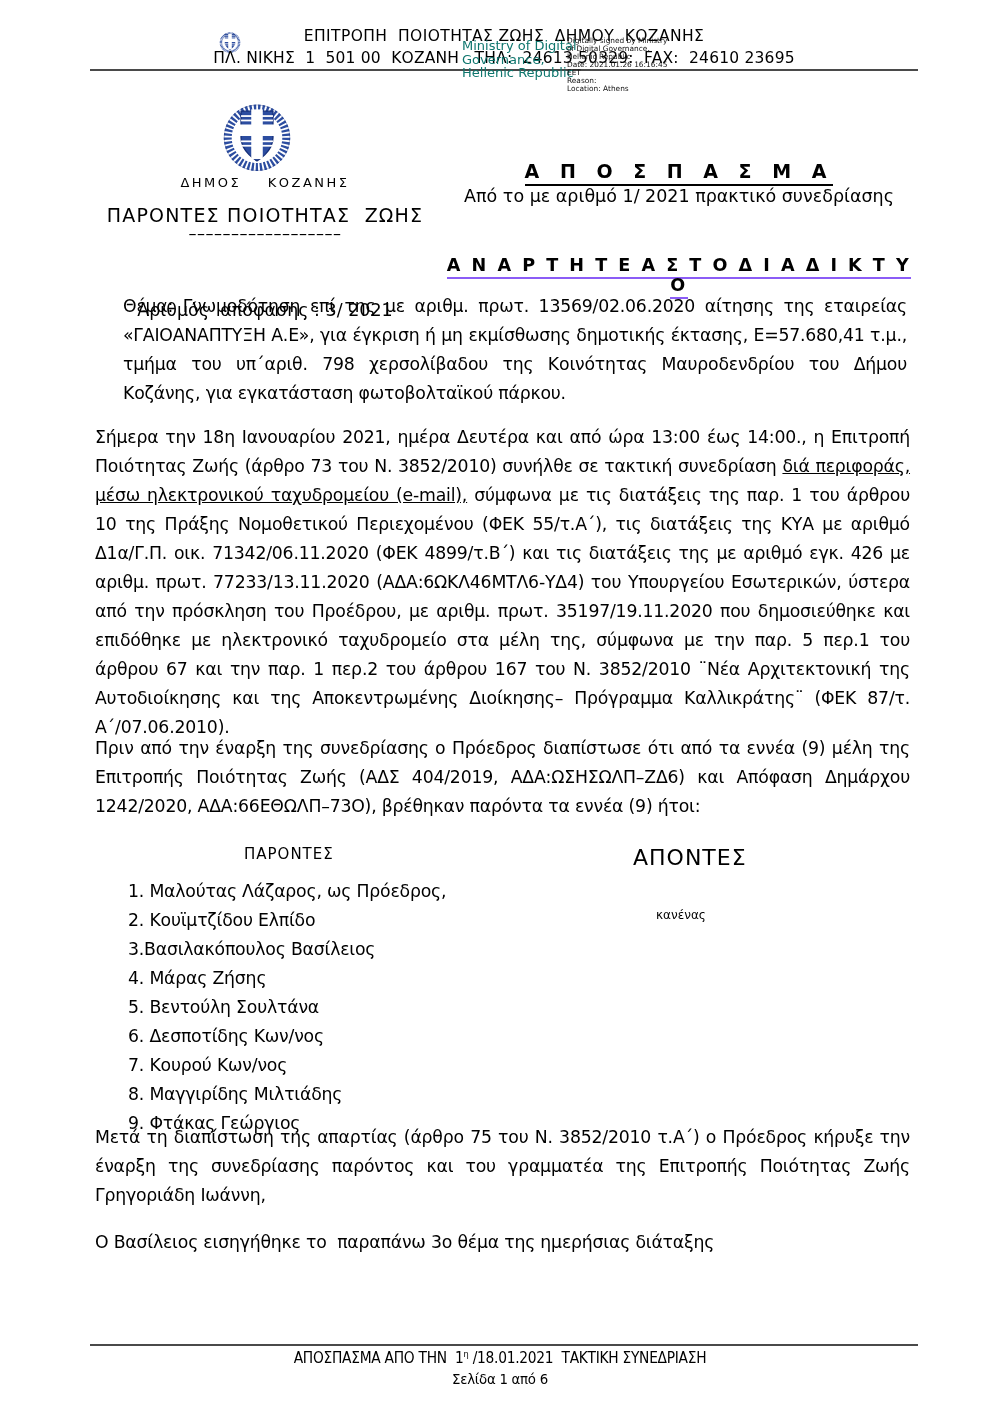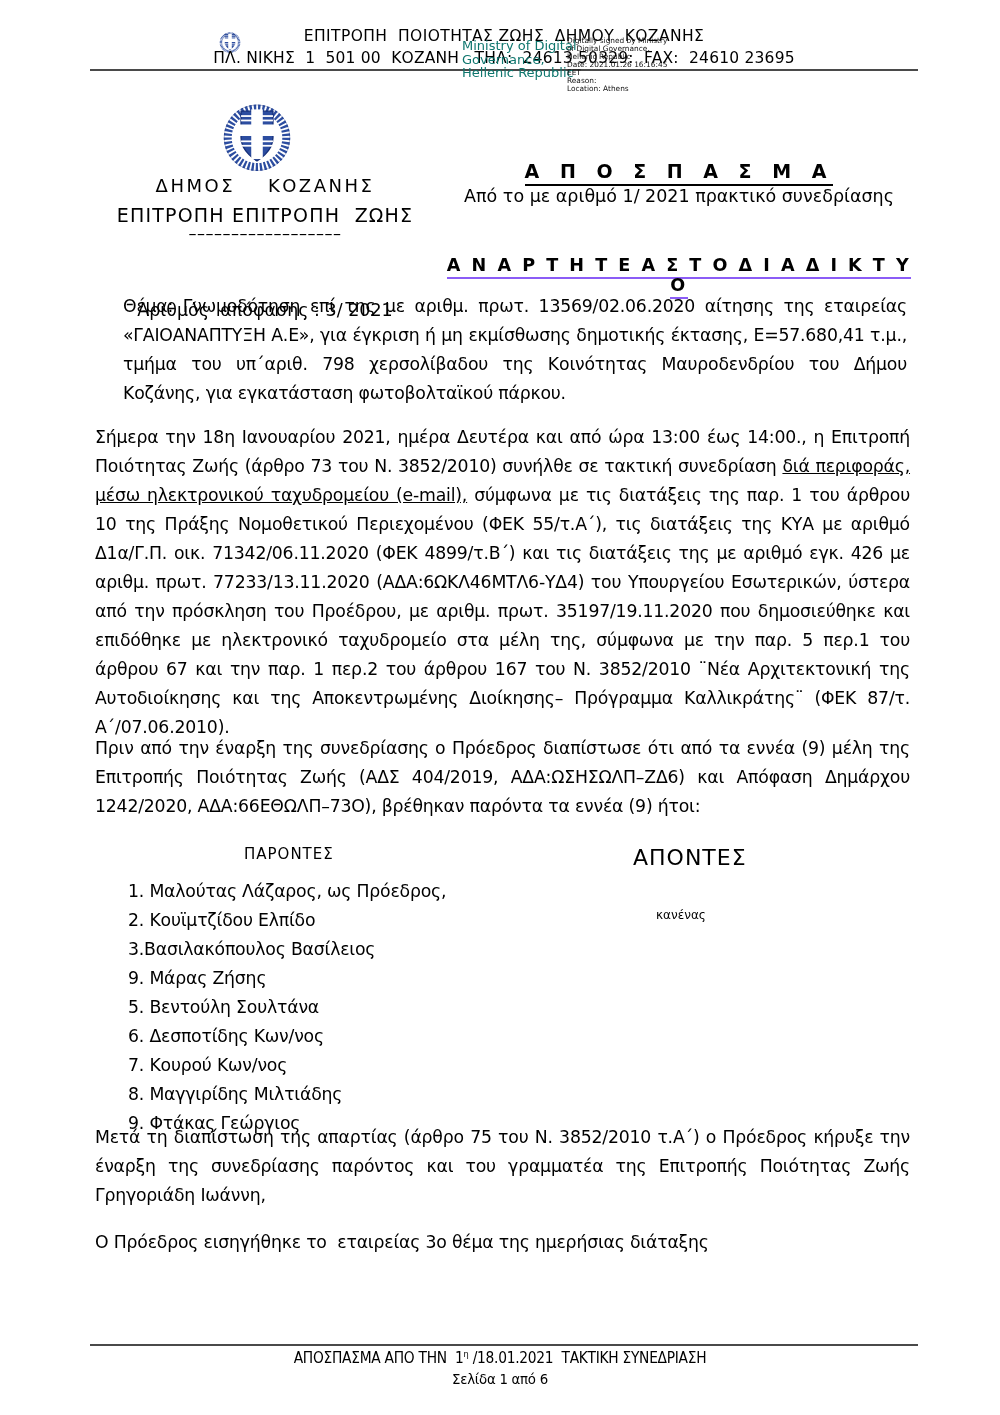--- a/index.html
+++ b/index.html
@@ -14,21 +14,21 @@
   p{margin:0;}
   ul{margin:0;padding:0;list-style:none;}
 
   
   .hdr-line1{left:90px;top:27px;width:828px;font-size:15.5px;letter-spacing:.4px;}
   .hdr-line2{left:90px;top:49px;width:828px;font-size:15.5px;letter-spacing:.2px;}
   .rule-top{left:90px;top:69px;width:828px;height:2px;background:#4a4a4a;}
   .sig-name{left:462px;top:39px;font-size:13px;line-height:13.5px;color:#0f766e;}
   .sig-detail{left:567px;top:37px;font-size:7.4px;line-height:8px;color:#111;}
   .emblem-big{left:221px;top:97px;}
-  .org1{left:105px;top:175px;width:320px;font-size:18px;letter-spacing:2.5px;}
+  .org1{left:105px;top:175px;width:320px;font-size:13px;letter-spacing:2.5px;}
   .org2{left:105px;top:204px;width:320px;font-size:19px;letter-spacing:1.2px;}
   .lh-divider{left:105px;top:224px;width:320px;font-size:16px;letter-spacing:.5px;}
   .decision{left:105px;top:256px;width:320px;font-size:17.5px;margin-top:44px;}
 
   
   .apospasma{left:440px;top:136px;width:478px;font-size:19px;font-weight:bold;letter-spacing:7px;margin-top:24px;}
   .apospasma span{border-bottom:2px solid #000;padding-bottom:2px;}
   .subtitle{left:440px;top:186px;width:478px;font-size:17.5px;}
   .anartitea{left:440px;top:255px;width:478px;font-size:17.6px;font-weight:bold;letter-spacing:2.5px;}
   .anartitea span{border-bottom:2px solid #8b5cf6;padding-bottom:2px;}
@@ -94,21 +94,21 @@
     <path d="M22 16 H58 V46 C58 62 40 72 40 72 C40 72 22 62 22 46 Z" fill="#2c4da0" stroke="#16307a" stroke-width="1.5"></path>
     <rect x="22" y="20.5" width="36" height="2" fill="#fff"></rect>
     <rect x="22" y="25.5" width="36" height="2" fill="#fff"></rect>
     <rect x="22" y="49" width="36" height="2" fill="#fff"></rect>
     <rect x="22" y="54" width="36" height="2" fill="#fff"></rect>
     <rect x="33.5" y="14" width="13" height="56" fill="#fff"></rect>
     <rect x="18" y="31" width="44" height="13" fill="#fff"></rect>
   </svg>
 
   <div class="abs org1 center pre">ΔΗΜΟΣ    ΚΟΖΑΝΗΣ</div>
-  <div class="abs org2 center pre">ΕΠΙΤΡΟΠΗ ΕΠΙΤΡΟΠΗ  ΖΩΗΣ</div>
+  <div class="abs org2 center pre">ΠΑΡΟΝΤΕΣ ΠΟΙΟΤΗΤΑΣ  ΖΩΗΣ</div>
   <div class="abs lh-divider center">––––––––––––––––––</div>
   <div class="abs decision center pre">Αριθμός  απόφασης : 3/ 2021</div>
 
   <div class="abs apospasma center">
     <span>Α Π Ο Σ Π Α Σ Μ Α</span>
   </div>
   <div class="abs subtitle center">Από το με αριθμό 1/ 2021 πρακτικό συνεδρίασης</div>
   <div class="abs anartitea center">
     <span>Α Ν Α Ρ Τ Η Τ Ε Α  Σ Τ Ο  Δ Ι Α Δ Ι Κ Τ Υ Ο</span>
   </div>
@@ -119,30 +119,30 @@
 
   <p class="abs para2 body-text just">Πριν από την έναρξη της συνεδρίασης ο Πρόεδρος διαπίστωσε ότι από τα εννέα (9) μέλη της Επιτροπής Ποιότητας Ζωής (ΑΔΣ 404/2019, ΑΔΑ:ΩΣΗΣΩΛΠ–ΖΔ6) και Απόφαση Δημάρχου 1242/2020, ΑΔΑ:66ΕΘΩΛΠ–73Ο), βρέθηκαν παρόντα τα εννέα (9) ήτοι:</p>
 
   <div class="abs present-hdr">ΠΑΡΟΝΤΕΣ</div>
   <div class="abs absent-hdr">ΑΠΟΝΤΕΣ</div>
 
   <ul class="abs members">
     <li>1. Μαλούτας Λάζαρος, ως Πρόεδρος,</li>
     <li>2. Κουϊμτζίδου Ελπίδο</li>
     <li>3.Βασιλακόπουλος Βασίλειος</li>
-    <li>9. Μάρας Ζήσης</li>
+    <li>4. Μάρας Ζήσης</li>
     <li>5. Βεντούλη Σουλτάνα</li>
     <li>6. Δεσποτίδης Κων/νος</li>
     <li>7. Κουρού Κων/νος</li>
     <li>8. Μαγγιρίδης Μιλτιάδης</li>
     <li>9. Φτάκας Γεώργιος</li>
   </ul>
 
   <div class="abs absent-val">κανένας</div>
 
   <p class="abs para3 body-text just">Μετά τη διαπίστωση της απαρτίας (άρθρο 75 του Ν. 3852/2010 τ.Α΄) ο Πρόεδρος κήρυξε την έναρξη της συνεδρίασης παρόντος και του γραμματέα της Επιτροπής Ποιότητας Ζωής Γρηγοριάδη Ιωάννη,</p>
-  <p class="abs para4 body-text pre">Ο Πρόεδρος εισηγήθηκε το  εταιρείας 3ο θέμα της ημερήσιας διάταξης</p>
+  <p class="abs para4 body-text pre">Ο Βασίλειος εισηγήθηκε το  παραπάνω 3ο θέμα της ημερήσιας διάταξης</p>
 
   <div class="abs rule-bottom"></div>
   <div class="abs ftr-line1 center pre"><span>ΑΠΟΣΠΑΣΜΑ ΑΠΟ ΤΗΝ  1</span><sup>η</sup><span> /18.01.2021  ΤΑΚΤΙΚΗ ΣΥΝΕΔΡΙΑΣΗ</span></div>
   <div class="abs ftr-line2 center">Σελίδα 1 από 6</div>
 
 </div>
 
 </body></html>

